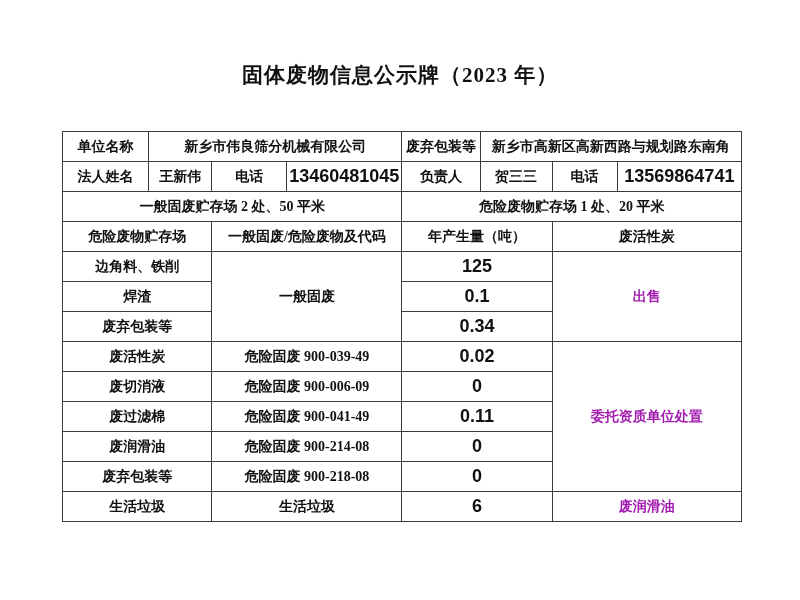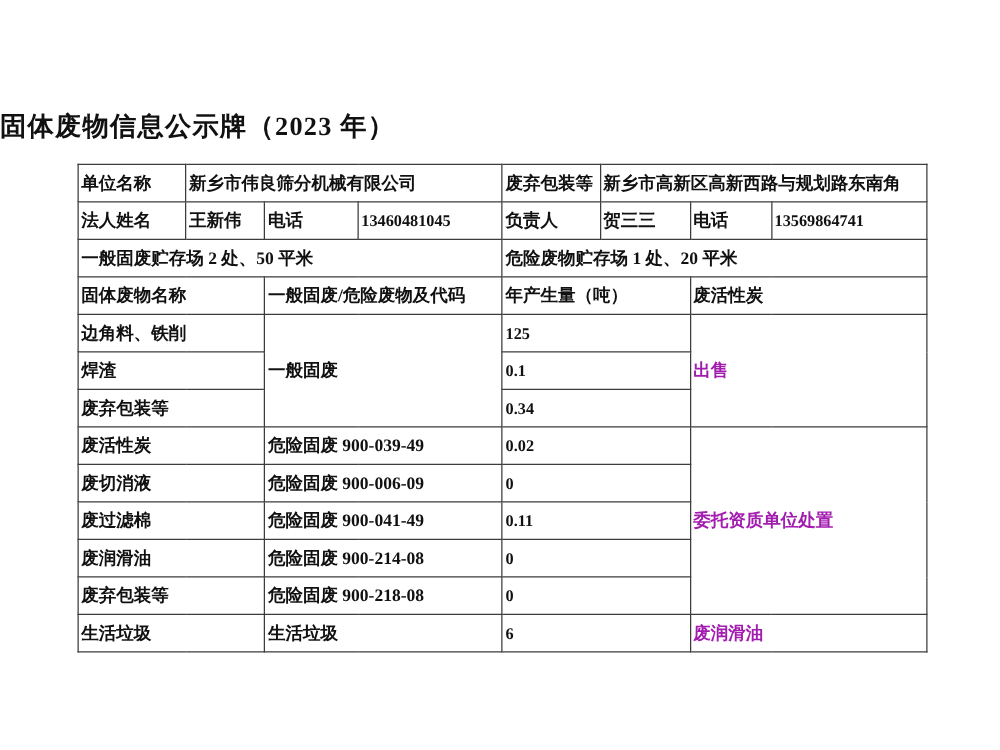--- a/index.html
+++ b/index.html
@@ -10,52 +10,52 @@
   }
   .page {
     position: relative;
     width: 800px;
     height: 600px;
     background: #ffffff;
     overflow: hidden;
   }
   .title {
     position: absolute;
-    top: 87px;
+    top: 61px;
     left: 0;
     width: 800px;
-    text-align: left;
+    text-align: center;
     font-size: 21px;
     font-weight: bold;
     color: #111111;
     letter-spacing: 1px;
   }
   table.board {
     position: absolute;
     left: 62px;
     top: 131px;
     width: 680px;
     border-collapse: collapse;
     table-layout: fixed;
     font-size: 14px;
     color: #111111;
   }
   table.board td {
     border: 1px solid #3c3c3c;
     height: 29px;
-    text-align: left;
+    text-align: center;
     vertical-align: middle;
     padding: 0 2px;
     font-weight: 600;
     overflow: hidden;
     white-space: nowrap;
   }
   td.num {
-    font-family: Liberation Serif, serif;
-    font-size: 13px;
+    font-family: Liberation Sans, sans-serif;
+    font-size: 18px;
   }
   td.blue {
     color: #a21caf;
   }
 </style>
 </head>
 <body>
 
 <div class="page">
 
@@ -91,21 +91,21 @@
       <td>电话</td>
       <td class="num">13569864741</td>
     </tr>
 
     <tr>
       <td colspan="4">一般固废贮存场 2 处、50 平米</td>
       <td colspan="4">危险废物贮存场 1 处、20 平米</td>
     </tr>
 
     <tr>
-      <td colspan="2">固体废物名称</td>
+      <td colspan="2">危险废物贮存场</td>
       <td colspan="2">一般固废/危险废物及代码</td>
       <td colspan="2">年产生量（吨）</td>
       <td colspan="2">废活性炭</td>
     </tr>
 
     <tr>
       <td colspan="2">边角料、铁削</td>
       <td colspan="2" rowspan="3">一般固废</td>
       <td colspan="2" class="num">125</td>
       <td colspan="2" rowspan="3" class="blue">出售</td>

